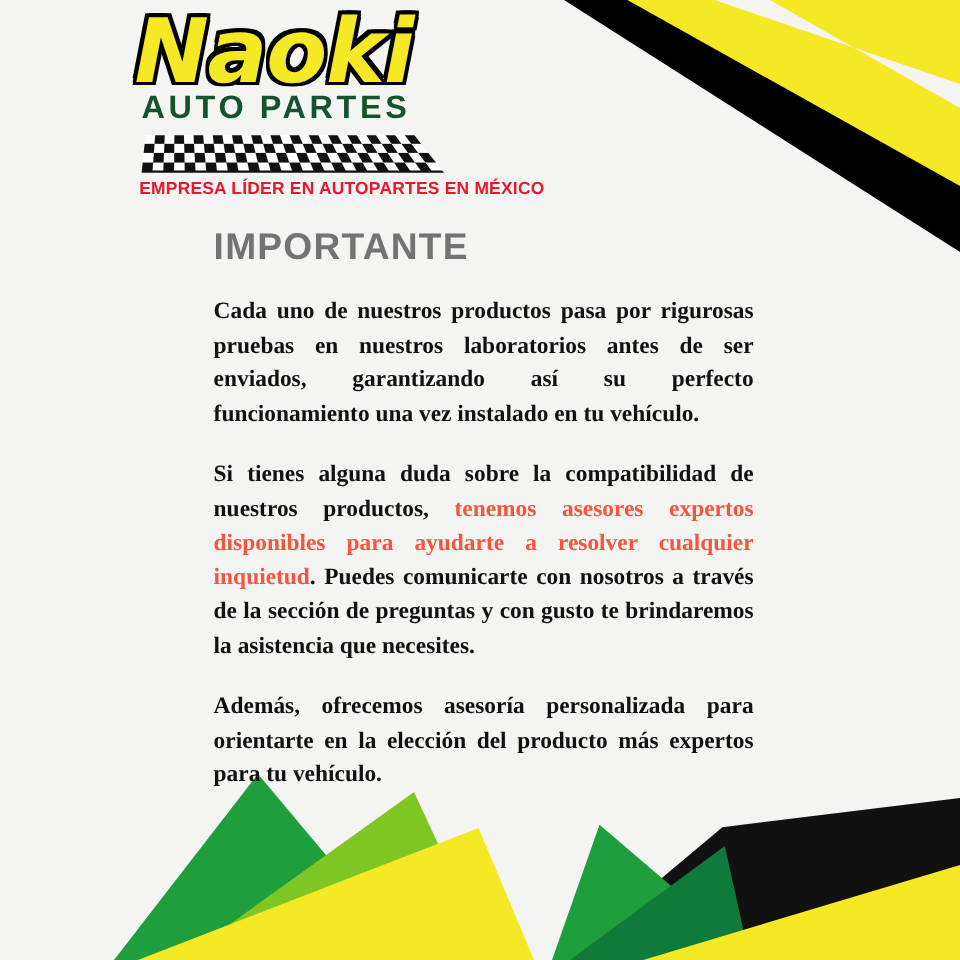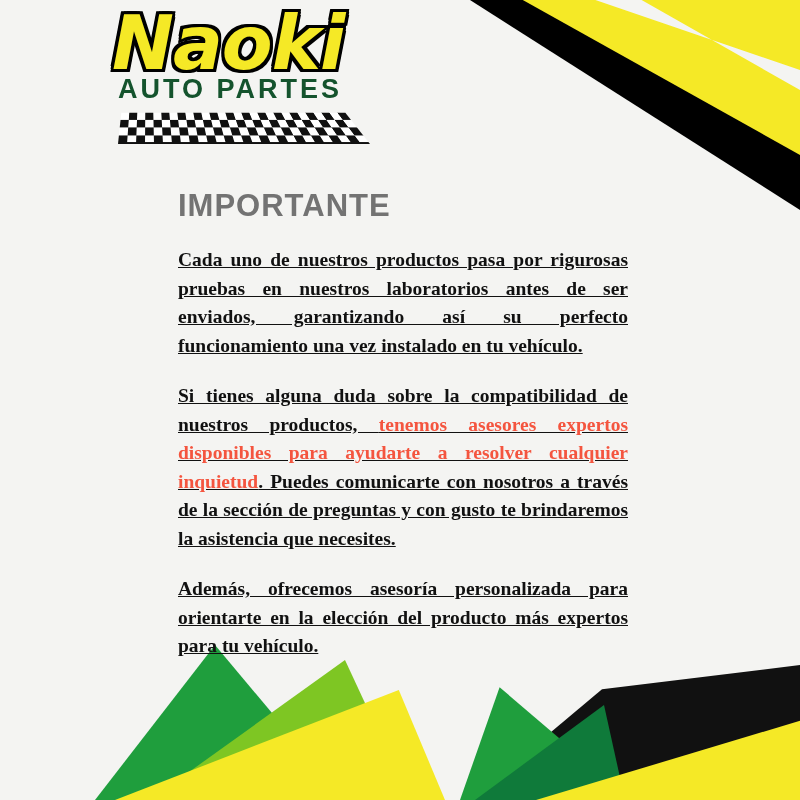--- a/index.html
+++ b/index.html
@@ -147,21 +147,20 @@
   }
   .para {
     font-family: "Liberation Serif", serif;
     font-weight: 700;
     font-size: 19.5px;
     line-height: 28.5px;
     color: #111111;
     text-align: justify;
     text-justify: inter-word;
     margin-bottom: 22px;
-    text-decoration: underline;
   }
   .para:last-child { margin-bottom: 0; }
   .hl { color: #f4553f; }
 </style>
 </head>
 <body>
 
 <div class="page">
 
   <div class="deco tr-black"></div>
@@ -174,20 +173,21 @@
 
   <div class="deco br-black"></div>
   <div class="deco br-green"></div>
   <div class="deco br-teal"></div>
   <div class="deco br-yellow"></div>
 
   <div class="logo-wrap">
     <div class="logo-name">Naoki</div>
     <div class="logo-sub">AUTO PARTES</div>
     <div class="checker"></div>
+    <div class="tagline">EMPRESA LÍDER  EN AUTOPARTES EN MÉXICO</div>
   </div>
 
   <div class="content">
     <div class="headline">IMPORTANTE</div>
 
     <p class="para">Cada uno de nuestros productos pasa por rigurosas pruebas en nuestros laboratorios antes de ser enviados, garantizando así su perfecto funcionamiento una vez instalado en tu vehículo.</p>
 
     <p class="para"><span>Si tienes alguna duda sobre la compatibilidad de nuestros productos, </span><span class="hl">tenemos asesores expertos disponibles para ayudarte a resolver cualquier inquietud</span><span>. Puedes comunicarte con nosotros a través de la sección de preguntas y con gusto te brindaremos la asistencia que necesites.</span></p>
 
     <p class="para">Además, ofrecemos asesoría personalizada para orientarte en la elección del producto más expertos para tu vehículo.</p>

